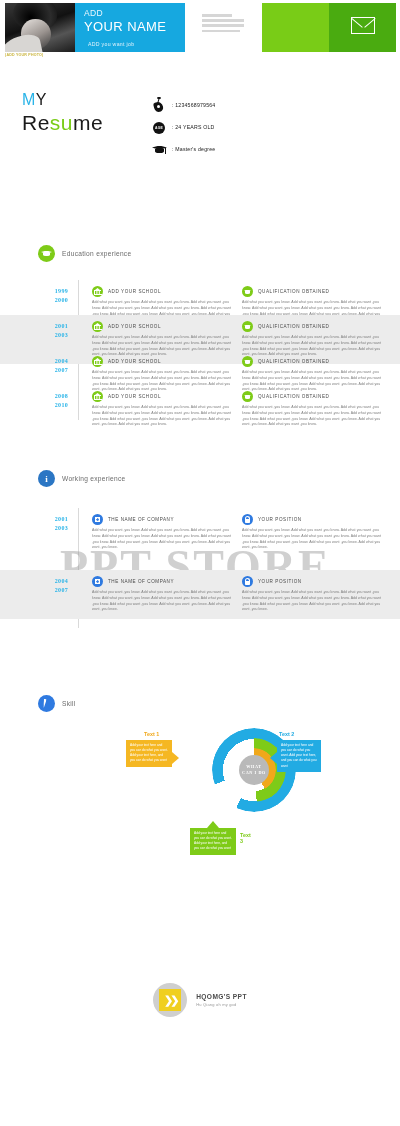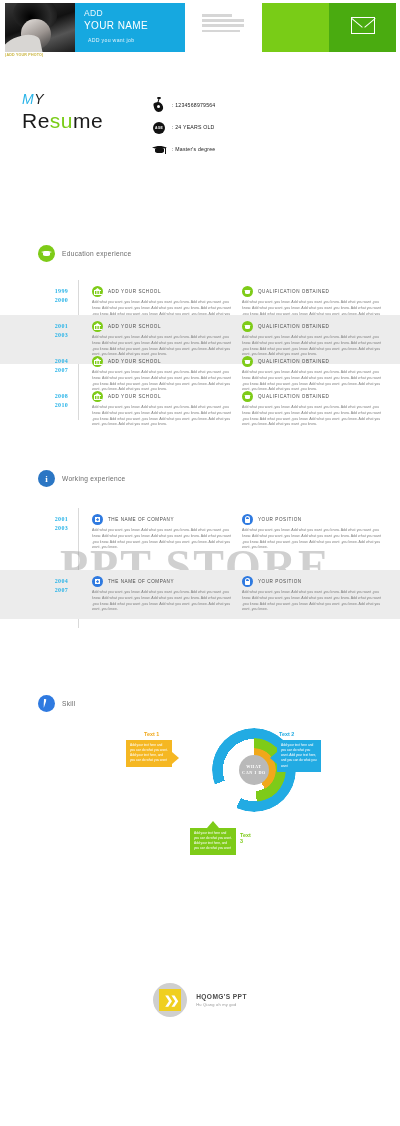--- a/index.html
+++ b/index.html
@@ -38,42 +38,42 @@
     font-size: 3.6px; letter-spacing: .2px;
     color: #c9b33a; font-weight: bold;
   }
   .name-block {
     position: absolute; left: 75px; top: 3px;
     width: 110px; height: 49px;
     background: #16a8e0;
     padding: 5px 0 0 9px;
   }
   .name-add { color:#eaf7fd; font-size:8.5px; letter-spacing:.4px; line-height:1.25; }
-  .name-main { color:#ffffff; font-size:10px; letter-spacing:.4px; line-height:1.3; }
+  .name-main { color:#ffffff; font-size:13px; letter-spacing:.4px; line-height:1.3; }
   .name-job  { color:#e0f2fb; font-size:5.2px; letter-spacing:.3px; margin-top:5px; padding-left:4px; }
 
   .lines-block { position:absolute; left:202px; top:14px; width:42px; }
   .lines-block .ln { height:2.6px; background:#d6d6d6; margin-bottom:2.6px; }
   .lines-block .ln.w1 { width:30px; }
   .lines-block .ln.w3 { width:42px; }
   .lines-block .ln.w4 { width:38px; }
   .lines-block .short { position:absolute; right:0; top:5.2px; width:8px; height:2.6px; background:#d6d6d6; }
 
   .green-light { position:absolute; left:262px; top:3px; width:67px; height:49px; background:#79cc17; }
   .green-dark  { position:absolute; left:329px; top:3px; width:67px; height:49px; background:#4aab10; }
   .env { position:absolute; left:351px; top:17px; width:24px; height:17px; border:1.3px solid #fff; }
   .env:before, .env:after {
     content:""; position:absolute; top:0; width:14px; height:1.3px; background:#fff;
   }
   .env:before { left:-0.5px; transform-origin:left top; transform:rotate(40deg); }
   .env:after  { right:-0.5px; transform-origin:right top; transform:rotate(-40deg); }
 
   
   .resume-title { position:absolute; left:22px; top:92px; line-height:1.05; }
-  .rt1 { font-size:14px; letter-spacing:.5px;font-style:italic; }
+  .rt1 { font-size:16px; letter-spacing:.5px; }
   .rt2 { font-size:21px; letter-spacing:.5px; margin-top:3px; }
   .c-blue { color:#2ab4e8; }
   .c-dark { color:#1a1a1a; }
   .c-green{ color:#79cc17; }
 
   .contact { position:absolute; left:152px; top:95px; }
   .crow { display:flex; align-items:center; height:20px; margin-bottom:2px; }
   .crow .ci { width:15px; height:15px; position:relative; flex:0 0 15px; }
   .crow .ctxt { font-size:5.2px; color:#1a1a1a; margin-left:5px; letter-spacing:.2px; white-space:nowrap; }
 

